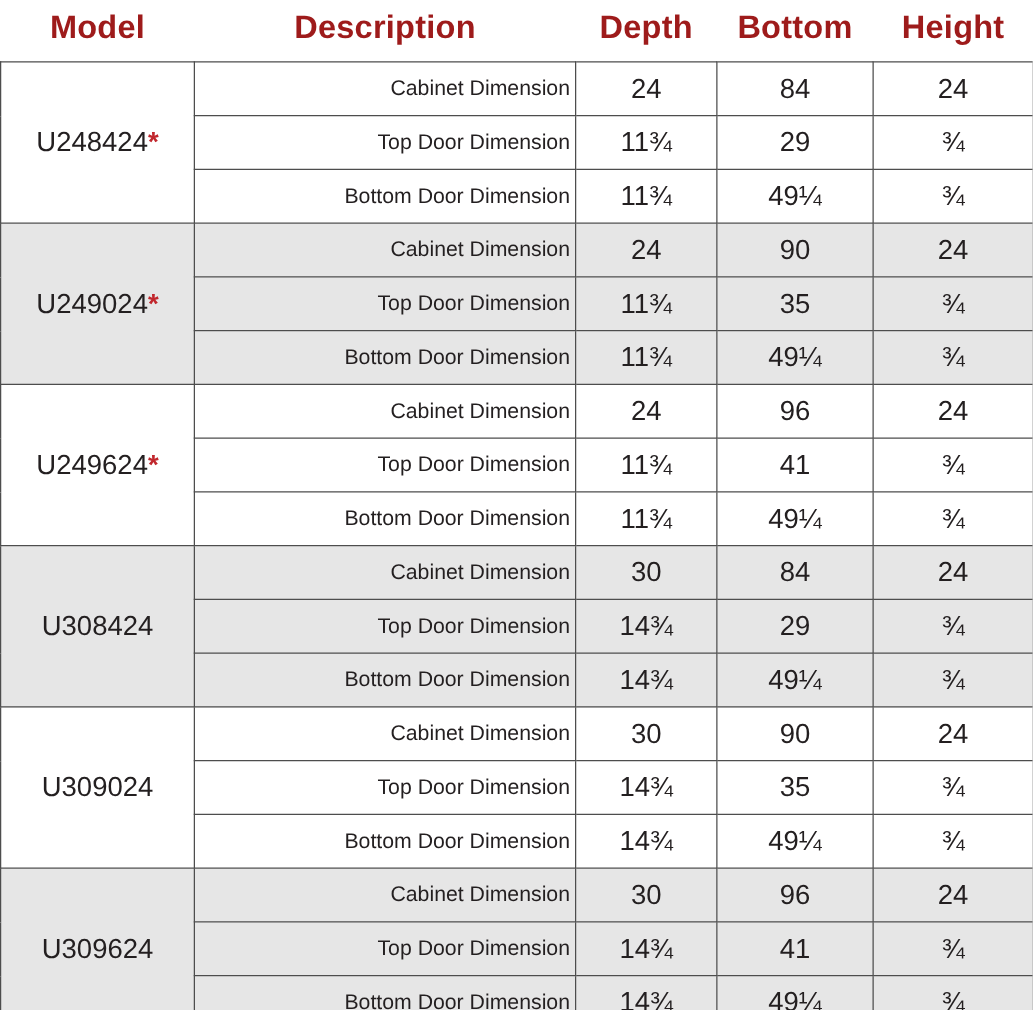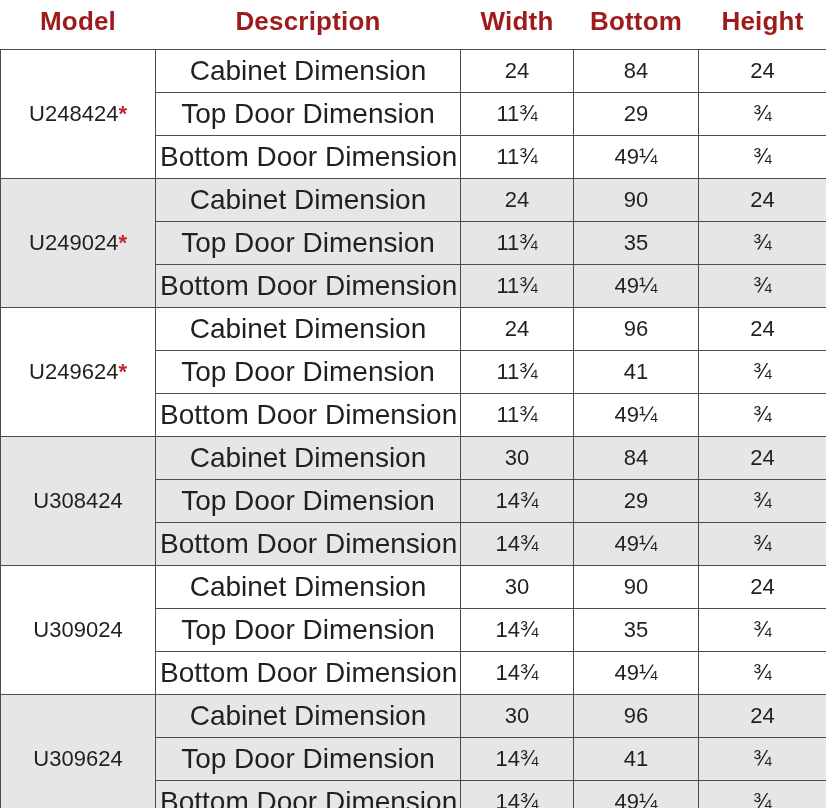--- a/index.html
+++ b/index.html
@@ -40,21 +40,22 @@
     text-align: center;
     height: 42px;
     padding: 0 4px;
     vertical-align: middle;
     white-space: nowrap;
   }
   .spec-table tbody td.model-cell {
     font-size: 22px;
   }
   .spec-table tbody td.desc-cell {
-    font-size: 28px;
+    font-size: 17px;
+    text-align: right;
   }
   tr.shaded td {
     background: #e6e6e6;
   }
   .asterisk {
     color: #c1272d;
     font-weight: bold;
   }
 </style>
 </head>
@@ -65,21 +66,21 @@
     <col class="c-model">
     <col class="c-desc">
     <col class="c-width">
     <col class="c-height">
     <col class="c-depth">
   </colgroup>
   <thead>
     <tr>
       <th>Model</th>
       <th>Description</th>
-      <th>Width</th>
+      <th>Depth</th>
       <th>Bottom</th>
       <th>Height</th>
     </tr>
   </thead>
   <tbody id="table-body">
       <tr>
         <td class="model-cell" rowspan="3"><span>U248424</span><span class="asterisk">*</span></td>
         <td class="desc-cell">Cabinet Dimension</td>
         <td class="width-cell">24</td>
         <td class="height-cell">84</td>

